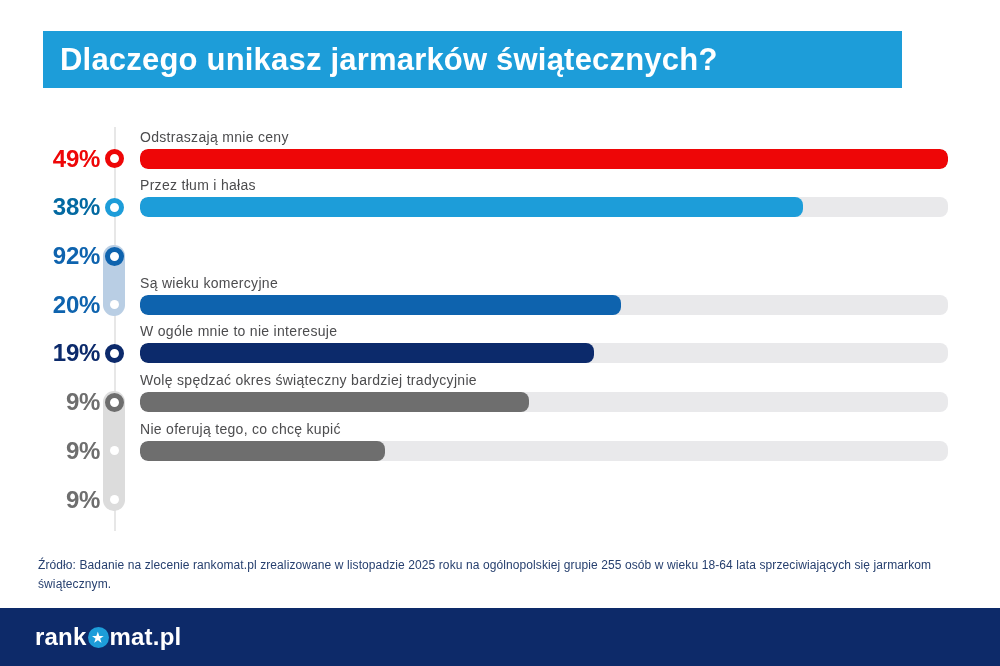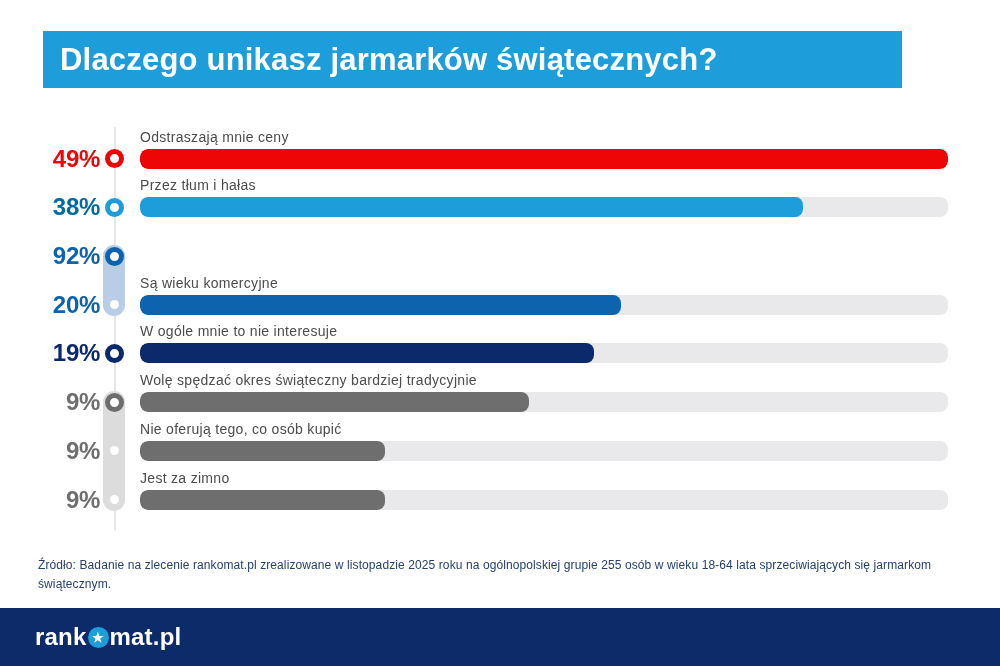--- a/index.html
+++ b/index.html
@@ -226,37 +226,31 @@
       </div>
     </div>
   </div>
 
   <div class="row">
     <div class="pct" style="color: rgb(110, 110, 110);">9%</div>
     <div class="marker-col">
       <span class="dot"></span>
     </div>
     <div class="content">
-      <div class="cat-label">Nie oferują tego, co osób kupić</div>
+      <div class="cat-label">Nie oferują tego, co chcę kupić</div>
       <div class="track" style="background: rgb(233, 233, 235);">
         <div class="bar" style="background: rgb(110, 110, 110); width: 30.3%;"></div>
       </div>
     </div>
   </div>
 
   <div class="row">
     <div class="pct" style="color: rgb(110, 110, 110);">9%</div>
     <div class="marker-col">
       <span class="dot"></span>
-    </div>
-    <div class="content">
-      <div class="cat-label">Jest za zimno</div>
-      <div class="track" style="background: rgb(233, 233, 235);">
-        <div class="bar" style="background: rgb(110, 110, 110); width: 30.3%;"></div>
-      </div>
     </div>
   </div>
 </div>
 
 <p class="source-note" style="color: rgb(39, 64, 111);">Źródło: Badanie na zlecenie rankomat.pl zrealizowane w listopadzie 2025 roku na ogólnopolskiej grupie 255 osób w wieku 18-64 lata sprzeciwiających się jarmarkom świątecznym.</p>
 
 <div class="brand-bar" style="background: rgb(13, 42, 105);">
   <div class="logo">
     <span>rank</span>
     <span class="logo-star" style="background: rgb(29, 157, 217);">★</span>

